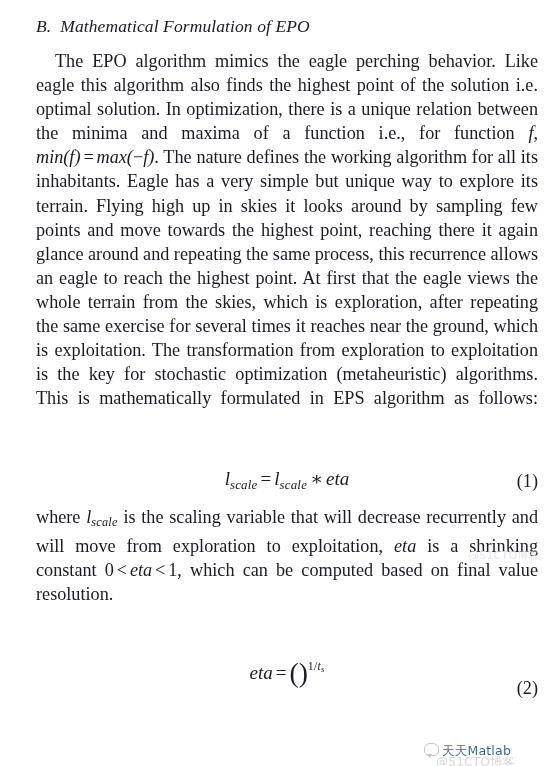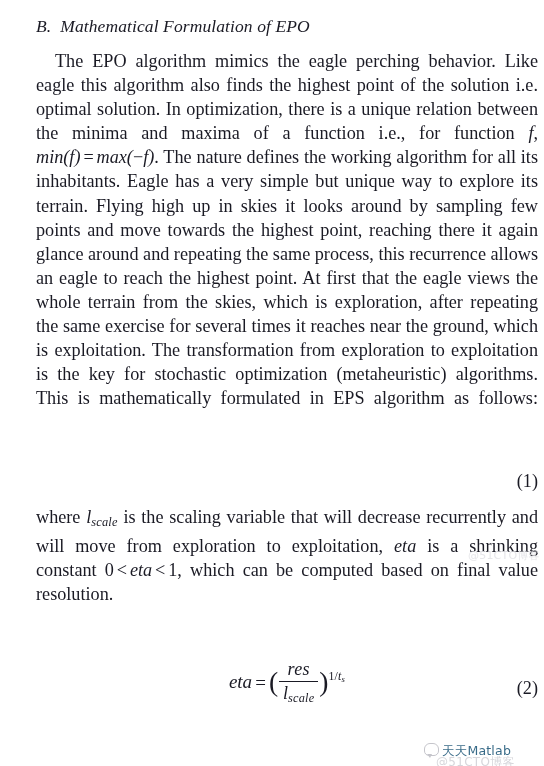--- a/index.html
+++ b/index.html
@@ -222,28 +222,31 @@
 <body>
 
 <div class="page">
   <div class="content">
 
     <div class="section-heading">B.  Mathematical Formulation of EPO</div>
 
     <p class="para indent para-1"><span>The EPO algorithm mimics the eagle perching behavior. Like eagle this algorithm also finds the highest point of the solution i.e. optimal solution. In optimization, there is a unique relation between the minima and maxima of a function i.e., for function </span><span class="m"><span class="mi">f</span><span class="mn">, </span><span class="mi">min</span><span class="mi">(</span><span class="mi">f</span><span class="mi">)</span><span class="op">=</span><span class="mi">max</span><span class="mi">(</span><span class="mn">−</span><span class="mi">f</span><span class="mi">)</span></span><span>. The nature defines the working algorithm for all its inhabitants. Eagle has a very simple but unique way to explore its terrain. Flying high up in skies it looks around by sampling few points and move towards the highest point, reaching there it again glance around and repeating the same process, this recurrence allows an eagle to reach the highest point. At first that the eagle views the whole terrain from the skies, which is exploration, after repeating the same exercise for several times it reaches near the ground, which is exploitation. The transformation from exploration to exploitation is the key for stochastic optimization (metaheuristic) algorithms. This is mathematically formulated in EPS algorithm as follows:</span></p>
 
     <div class="equation-row eq-1">
+      <div class="eq-body">
+        <span class="eq-inline"><span class="mi">l</span><sub class="sub">scale</sub><span class="op">=</span><span class="mi">l</span><sub class="sub">scale</sub><span class="op">∗</span><span class="mi">eta</span></span>
+      </div>
       <div class="eq-num">(1)</div>
     </div>
 
     <p class="para para-2"><span>where </span><span class="m"><span class="mi">l</span><sub class="sub">scale</sub></span><span> is the scaling variable that will decrease recurrently and will move from exploration to exploitation, </span><span class="mi">eta</span><span> is a shrinking constant </span><span class="m"><span class="mn">0</span><span class="op">&lt;</span><span class="mi">eta</span><span class="op">&lt;</span><span class="mn">1</span></span><span>, which can be computed based on final value resolution.</span></p>
 
     <div class="equation-row eq-2">
       <div class="eq-body">
-        <span class="eq-inline"><span class="mi">eta</span><span class="op">=</span><span class="paren">(</span><span class="frac"><span class="num">res</span><span class="den"><span class="mi">l</span><sub class="sub">scale</sub></span></span><span class="paren">)</span><span class="sup-exp"><span>1</span><span>/</span><span class="mi">t</span><sub>s</sub></span></span>
+        <span class="eq-inline"><span class="mi">eta</span><span class="op">=</span><span class="paren">(</span><span class="paren">)</span><span class="sup-exp"><span>1</span><span>/</span><span class="mi">t</span><sub>s</sub></span></span>
       </div>
       <div class="eq-num">(2)</div>
     </div>
 
   </div>
 
   <div class="watermark wm-51cto-eq1">@51CTO博客</div>
 
   <div class="watermark wm-matlab"><span class="wm-chat"></span><span>天天Matlab</span></div>
 

